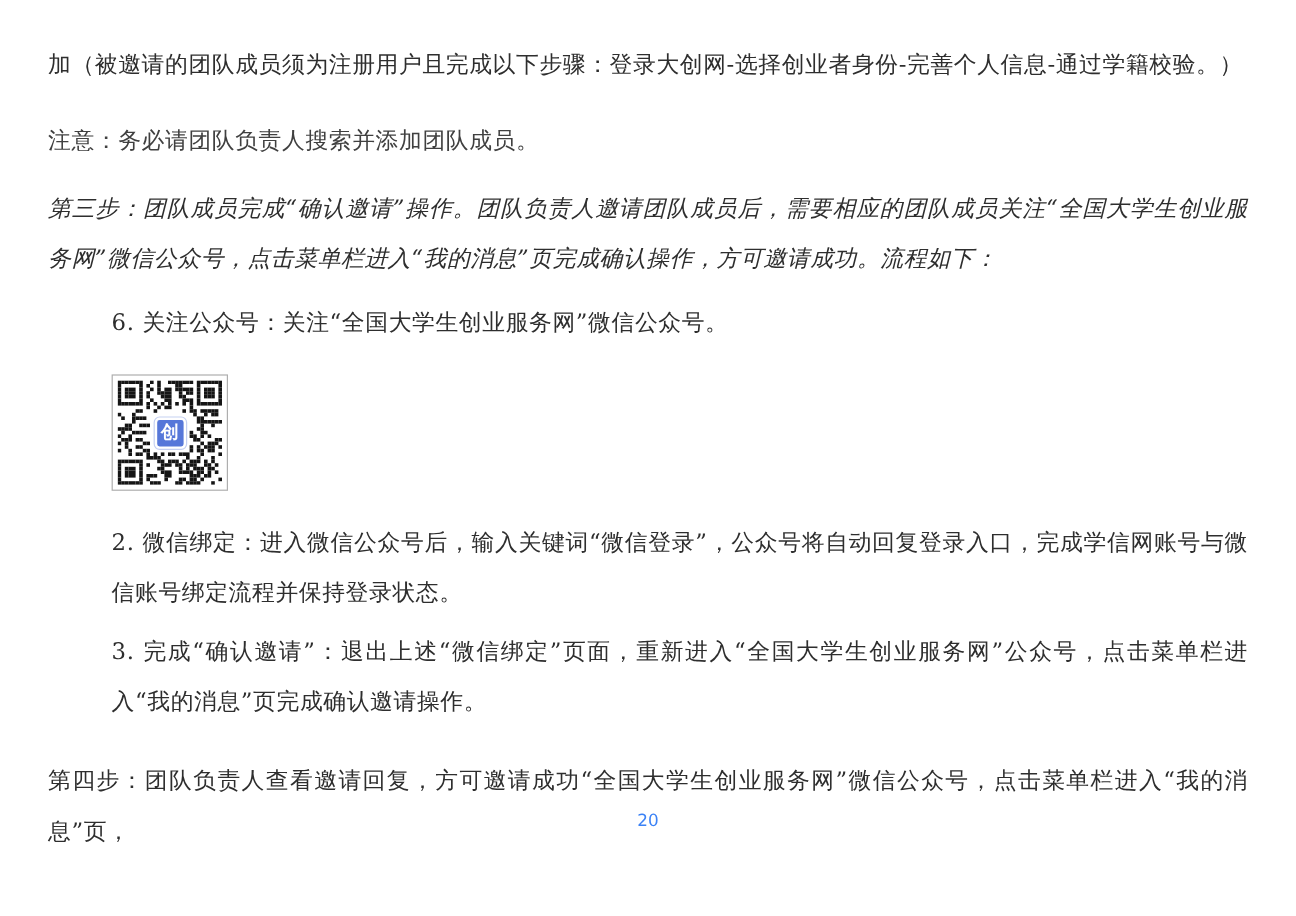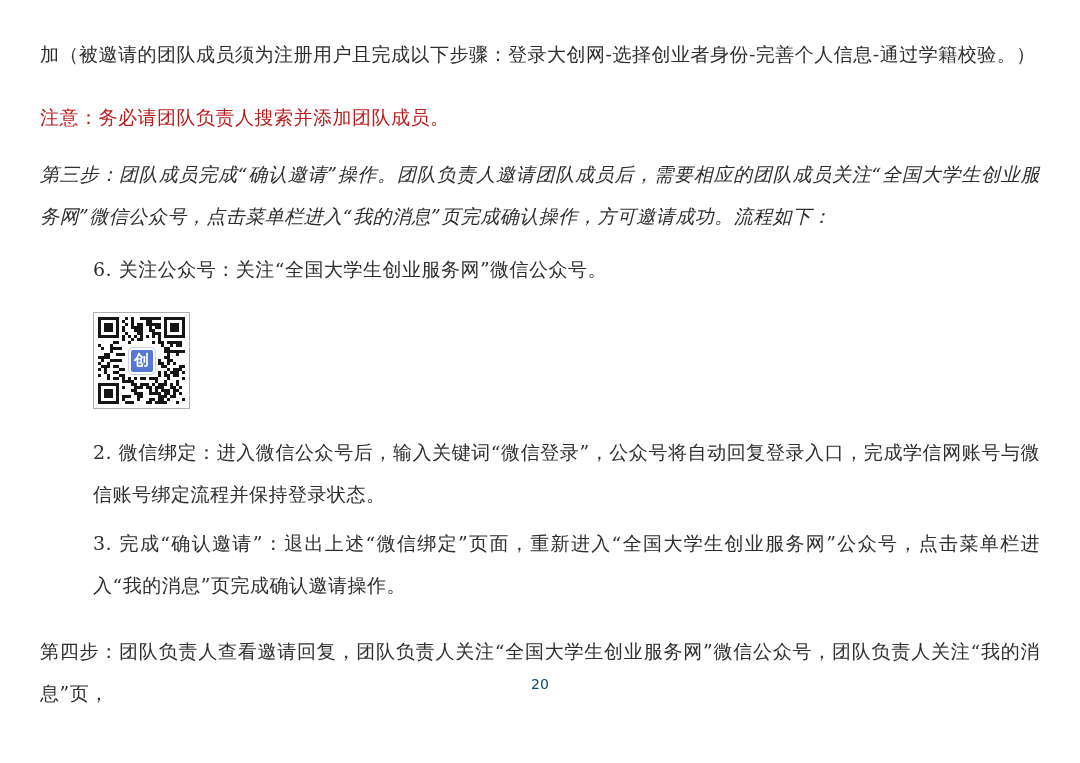--- a/index.html
+++ b/index.html
@@ -25,21 +25,21 @@
   .para {
     font-size: 19px;
     line-height: 42px;
     letter-spacing: 0.5px;
     text-align: justify;
     text-justify: inter-character;
     margin: 0;
   }
   .para.continued { margin-bottom: 21px; }
   .para.note {
-    color: #b91c1c;
+    color: #404040;
     margin-bottom: 15px;
   }
   .para.step3 { margin-bottom: 11px; font-style: italic; }
   .para.indent { margin-left: 53px; }
   .para.item1 { margin-bottom: 16px; }
   .para.item2 { margin-bottom: 7px; }
   .para.item3 { margin-bottom: 24px; }
   .qr-wrap {
     margin: 6px 0 22px 53px;
     display: inline-block;
@@ -71,21 +71,21 @@
     font-family: "DejaVu Sans", "Liberation Sans", sans-serif;
     line-height: 1;
   }
   .page-number {
     position: absolute;
     left: 0;
     right: 0;
     top: 676px;
     text-align: center;
     font-size: 14px;
-    color: #0c4a6e;
+    color: #3b82f6;
     font-family: "DejaVu Sans", "Liberation Sans", sans-serif;
   }
 </style>
 </head>
 <body>
 
 <div class="page">
 
   <p class="para continued">加（被邀请的团队成员须为注册用户且完成以下步骤：登录大创网-选择创业者身份-完善个人信息-通过学籍校验。）</p>
 
@@ -440,17 +440,17 @@
       </svg>
     <div class="qr-logo" id="qr-logo" style="background: rgb(86, 119, 217);">
       <span>创</span>
     </div>
   </div>
 
   <p class="para indent item2">2. 微信绑定：进入微信公众号后，输入关键词“微信登录”，公众号将自动回复登录入口，完成学信网账号与微信账号绑定流程并保持登录状态。</p>
 
   <p class="para indent item3">3. 完成“确认邀请”：退出上述“微信绑定”页面，重新进入“全国大学生创业服务网”公众号，点击菜单栏进入“我的消息”页完成确认邀请操作。</p>
 
-  <p class="para step4">第四步：团队负责人查看邀请回复，团队负责人关注“全国大学生创业服务网”微信公众号，团队负责人关注“我的消息”页，</p>
+  <p class="para step4">第四步：团队负责人查看邀请回复，方可邀请成功“全国大学生创业服务网”微信公众号，点击菜单栏进入“我的消息”页，</p>
 
   <div class="page-number">20</div>
 
 </div>
 
 </body></html>

